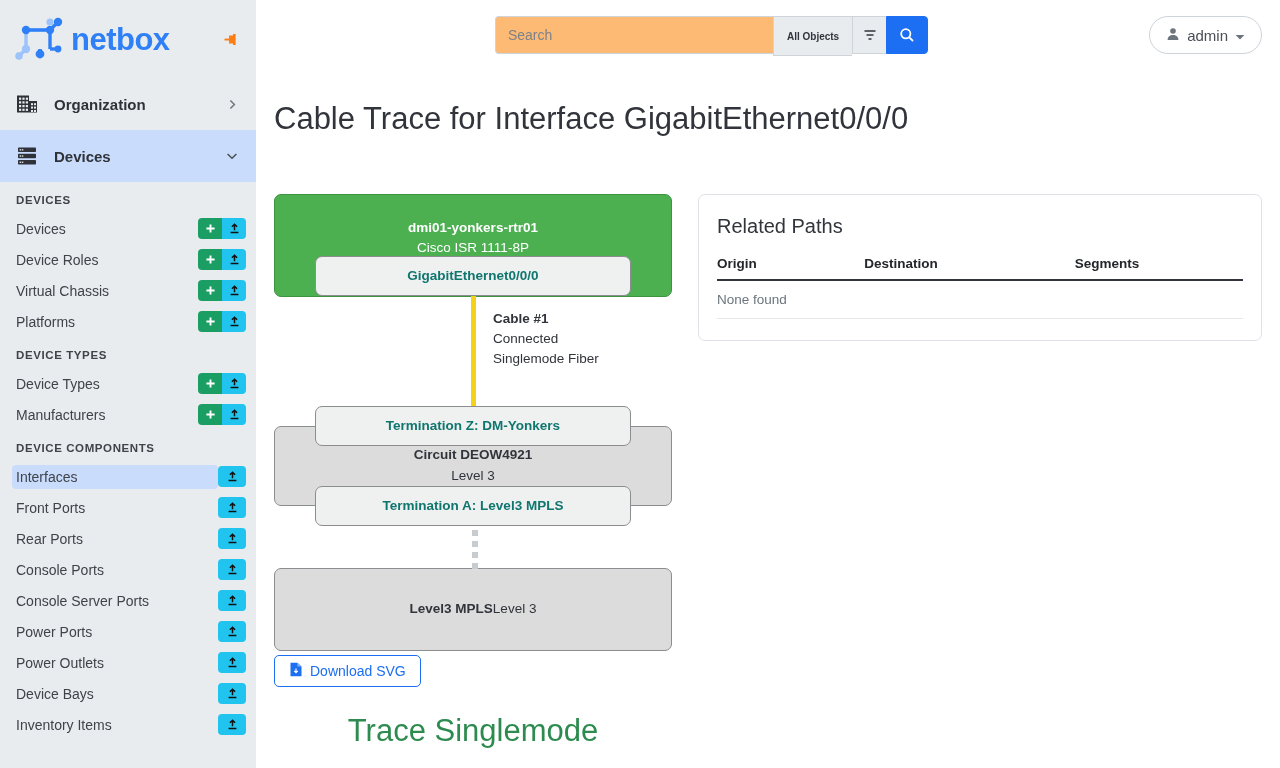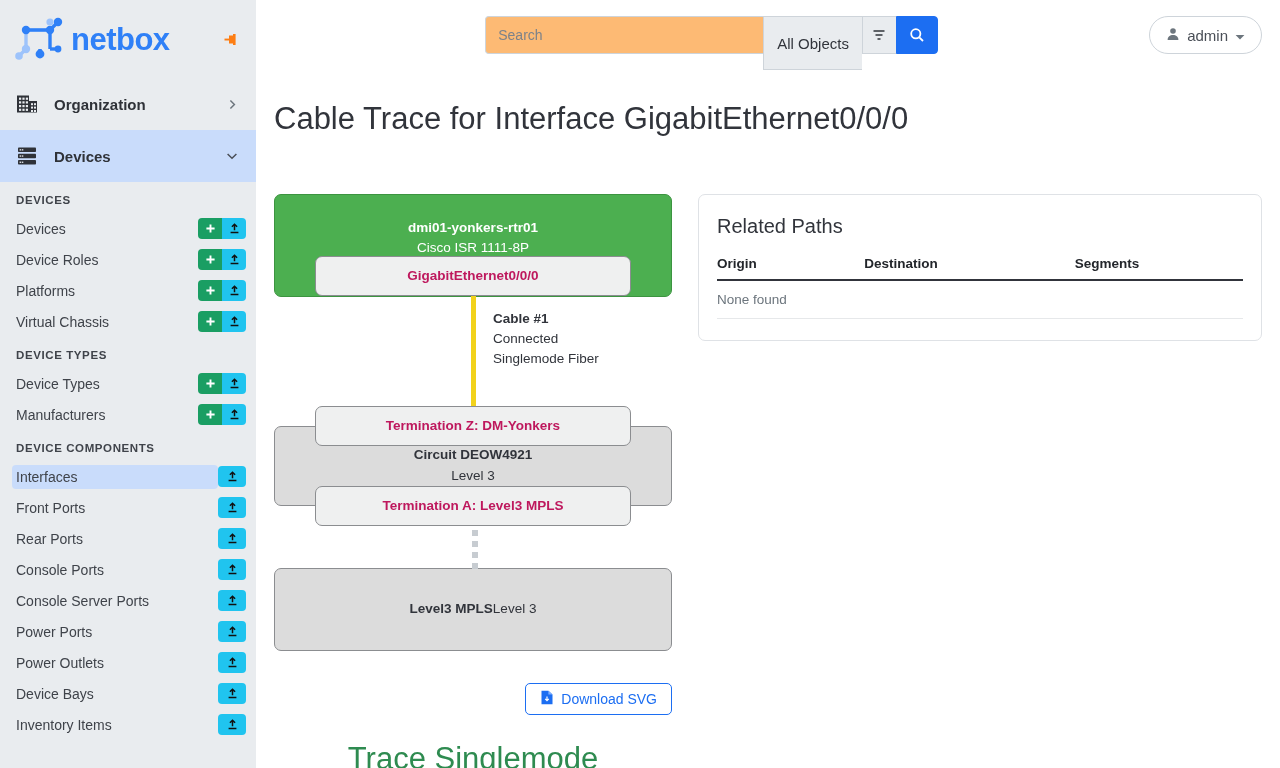--- a/index.html
+++ b/index.html
@@ -70,23 +70,23 @@
   }
   .searchwrap { display:flex; margin-left:auto; margin-right:auto; height:38px; }
   .search-input {
     width:278px; height:38px; border:1px solid #ced4da; border-right:none;
     border-radius:4px 0 0 4px; padding:0 12px; font-size:14px;
     color:#31343b; outline:none; background:#fdba74;
     font-family:"Liberation Sans", sans-serif;
   }
   .search-input::placeholder { color:#7c828a; }
   .search-scope {
-    display:flex; align-items:center; height:54px; padding:0 13px;
+    display:flex; align-items:center; height:40px; padding:0 13px;
     background:#e9ecef; border:1px solid #ced4da; border-right:none;
-    font-size:15px; color:#31343b; cursor:pointer; white-space:nowrap;
+    font-size:10px; color:#31343b; cursor:pointer; white-space:nowrap;font-weight:bold;
   }
   .search-filter {
     display:flex; align-items:center; justify-content:center;
     width:34px; height:38px; background:#e9ecef; border:1px solid #ced4da;
     border-right:none; color:#31343b; cursor:pointer;
   }
   .search-go {
     display:flex; align-items:center; justify-content:center;
     width:42px; height:38px; background:#1c6ef2; border:1px solid #1c6ef2;
     border-radius:0 4px 4px 0; color:#fff; cursor:pointer;
@@ -113,21 +113,21 @@
     background:#4caf50; border:1px solid #3c9440;
     height:103px; padding-top:23px; color:#fff;
   }
   .node-device .n1 { font-size:13.5px; font-weight:700; line-height:1.5; }
   .node-device .n2, .node-device .n3 { font-size:13.5px; font-weight:400; line-height:1.5; }
 
   .term-box {
     width:316px; margin:0 auto; height:40px;
     background:#eff0f0; border:1px solid #8b8d90; border-radius:7px;
     display:flex; align-items:center; justify-content:center;
-    font-size:13.5px; font-weight:700; color:#be185d;
+    font-size:13.5px; font-weight:700; color:#0f766e;
     position:relative; z-index:3;
   }
   .pull-up { margin-top:-41px; }
 
   .cable-zone { position:relative; height:110px; }
   .cable-line {
     position:absolute; left:199px; top:0; width:5px; height:110px;
     background:#f2d21b; transform:translateX(-2px);
   }
   .cable-text { position:absolute; left:219px; top:13px; text-align:left; }
@@ -149,21 +149,21 @@
   }
 
   .provider-box {
     background:#dcdcdc; border:1px solid #8b8d90; border-radius:7px;
     height:83px; display:flex; flex-direction:row;
     align-items:center; justify-content:center;
   }
   .provider-box .pb1 { font-size:13.5px; font-weight:700; color:#31343b; line-height:1.55; }
   .provider-box .pb2 { font-size:13.5px; color:#31343b; line-height:1.55; }
 
-  .dl-wrap { display:flex; justify-content:flex-end; margin-top:32px; }
+  .dl-wrap { display:flex; justify-content:flex-start; margin-top:4px; }
   .dl-btn {
     display:inline-flex; align-items:center; gap:7px;
     height:32px; padding:0 14px; border:1px solid #1c6ef2;
     border-radius:5px; background:#fff; color:#1c6ef2;
     font-size:14px; cursor:pointer; font-family:"Liberation Sans", sans-serif;
   }
   .trace-status {
     text-align:center; margin-top:26px;
     font-size:31px; color:#2e8b50; font-weight:400;
   }
@@ -311,36 +311,36 @@
             </svg>
         </span>
         <span class="btn-sq btn-imp">
           <svg width="11" height="11" viewBox="0 0 11 11" fill="none" stroke="#111" stroke-width="1.5">
               <path d="M5.5 1.2 V7.2 M2.9 3.8 L5.5 1.2 L8.1 3.8 M1.6 9.6 H9.4"></path>
             </svg>
         </span>
       </span>
     </div>
     <div class="nav-item">
-      <span class="ni-label">Platforms</span>
+      <span class="ni-label">Virtual Chassis</span>
       <span class="nav-btns">
         <span class="btn-sq btn-add">
           <svg width="11" height="11" viewBox="0 0 11 11" stroke="#fff" stroke-width="1.9">
               <path d="M5.5 1.4 V9.6 M1.4 5.5 H9.6"></path>
             </svg>
         </span>
         <span class="btn-sq btn-imp">
           <svg width="11" height="11" viewBox="0 0 11 11" fill="none" stroke="#111" stroke-width="1.5">
               <path d="M5.5 1.2 V7.2 M2.9 3.8 L5.5 1.2 L8.1 3.8 M1.6 9.6 H9.4"></path>
             </svg>
         </span>
       </span>
     </div>
     <div class="nav-item">
-      <span class="ni-label">Virtual Chassis</span>
+      <span class="ni-label">Platforms</span>
       <span class="nav-btns">
         <span class="btn-sq btn-add">
           <svg width="11" height="11" viewBox="0 0 11 11" stroke="#fff" stroke-width="1.9">
               <path d="M5.5 1.4 V9.6 M1.4 5.5 H9.6"></path>
             </svg>
         </span>
         <span class="btn-sq btn-imp">
           <svg width="11" height="11" viewBox="0 0 11 11" fill="none" stroke="#111" stroke-width="1.5">
               <path d="M5.5 1.2 V7.2 M2.9 3.8 L5.5 1.2 L8.1 3.8 M1.6 9.6 H9.4"></path>
             </svg>

